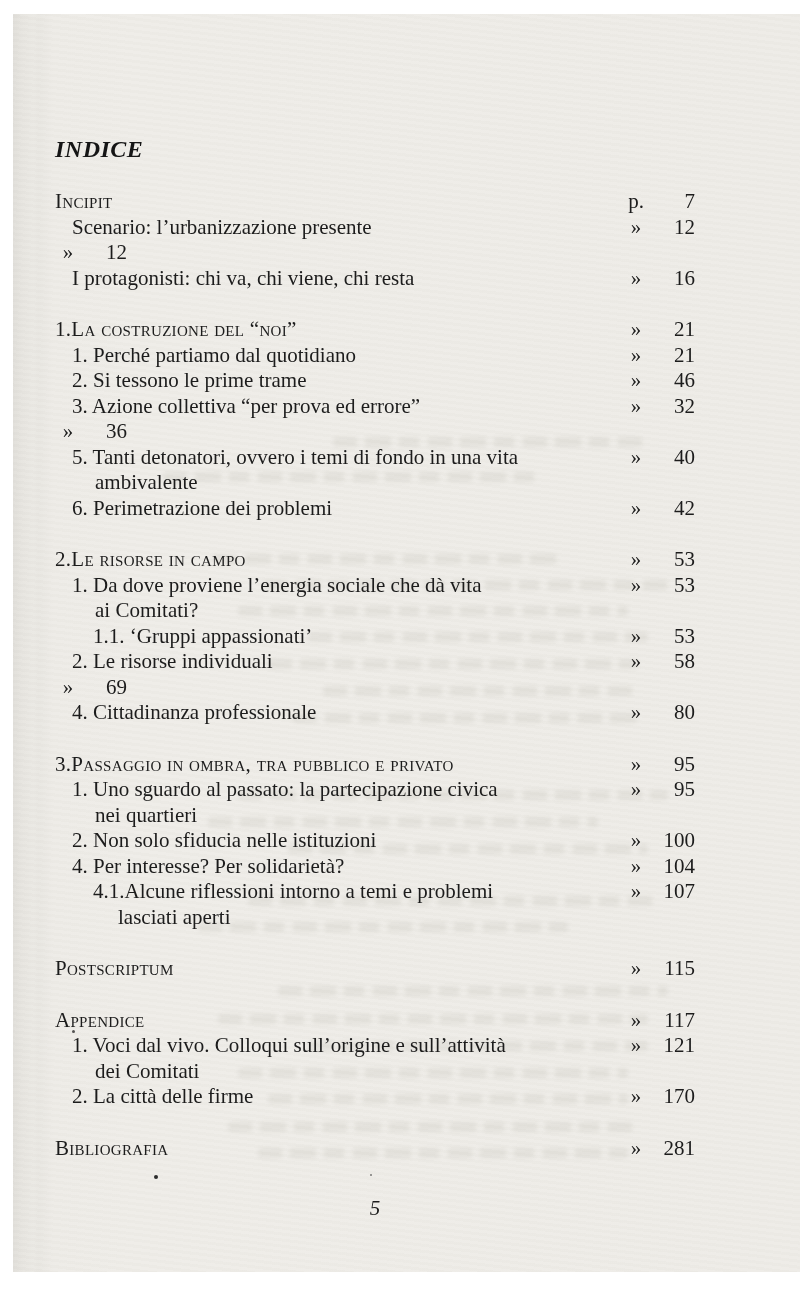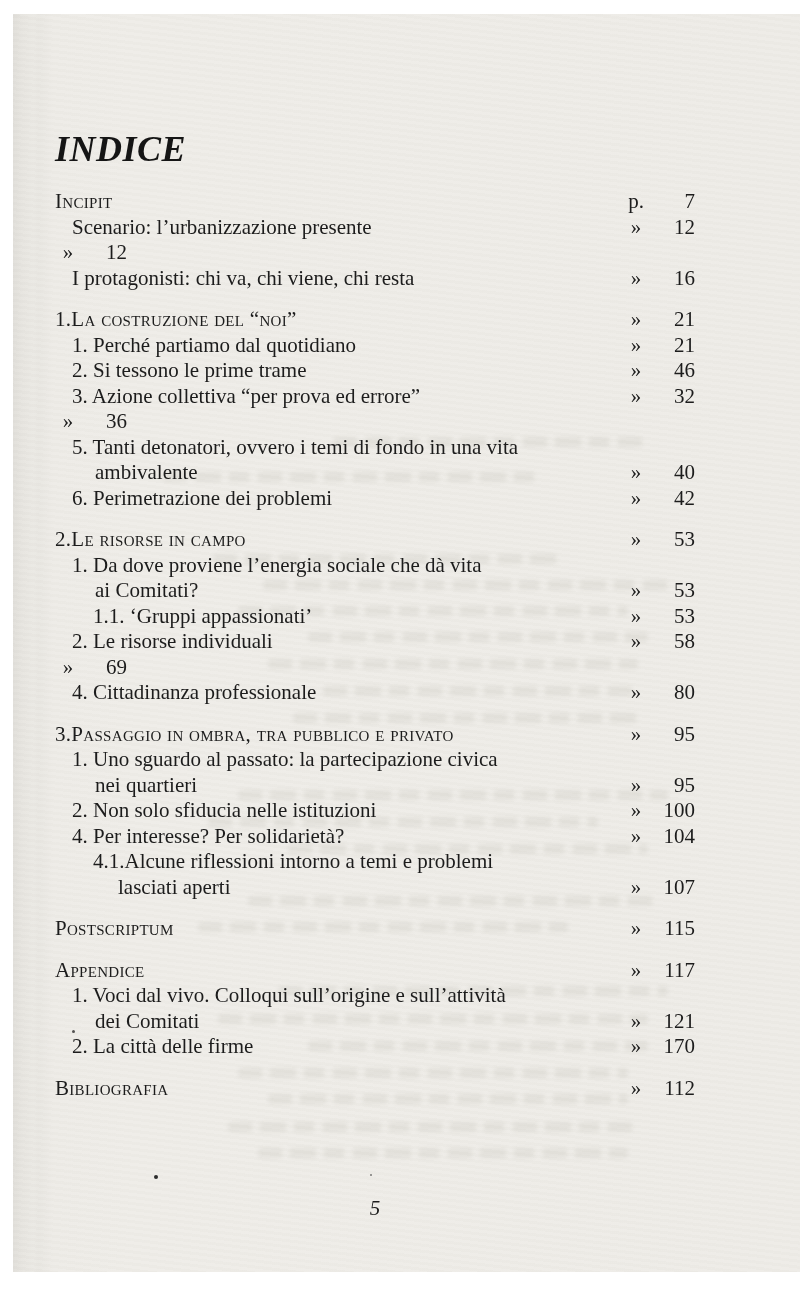--- a/index.html
+++ b/index.html
@@ -29,38 +29,37 @@
       #7a7868 66px 86px, transparent 86px 95px);
   }
   .speck { position: absolute; background: #2c2c2c; border-radius: 50%; }
 
   .toc-wrap {
     position: absolute;
     left: 55px; right: 105px; top: 133px;
     color: #1c1c1c;
   }
   .doc-title {
-    font-size: 36px;
+    font-size: 24px;
     line-height: 32px;
     font-style: italic;
     font-weight: 700;
     letter-spacing: 0.5px;
     margin: 0 0 24px 0;
     color: #151515;
   }
   .row {
     display: flex;
-    align-items: flex-end;
     font-size: 21px;
     line-height: 25.5px;
   }
   .row .t { flex: 1 1 auto; white-space: pre-wrap; }
   .row .m { flex: 0 0 26px; text-align: center; }
   .row .p { flex: 0 0 46px; text-align: right; }
-  .lvl0 { margin-top: 16px; }
+  .lvl0 { margin-top: 26px; }
   .lvl0:first-child { margin-top: 0; }
   .lvl0 .t {
     font-variant: small-caps;
     letter-spacing: 0.3px;
   }
   .lvl1 .t { padding-left: 40px; text-indent: -23px; }
   .lvl2 .t { padding-left: 63px; text-indent: -25px; }
 
   .folio {
     position: absolute;
@@ -230,21 +229,21 @@
         <span class="p">121</span>
       </div>
       <div class="row lvl1">
         <span class="t">2. La città delle firme</span>
         <span class="m">»</span>
         <span class="p">170</span>
       </div>
       <div class="row lvl0">
         <span class="t">Bibliografia</span>
         <span class="m">»</span>
-        <span class="p">112</span>
+        <span class="p">281</span>
       </div>
     </div>
 </div>
 
 <div class="folio">5</div>
 
 <div class="speck" style="left:154px; top:1175px; width:4px; height:4px;"></div>
 <div class="speck" style="left:72px;  top:1030px; width:3px; height:3px; opacity:.8;"></div>
 <div class="speck" style="left:370px; top:1174px; width:2px; height:2px; opacity:.6;"></div>
 

